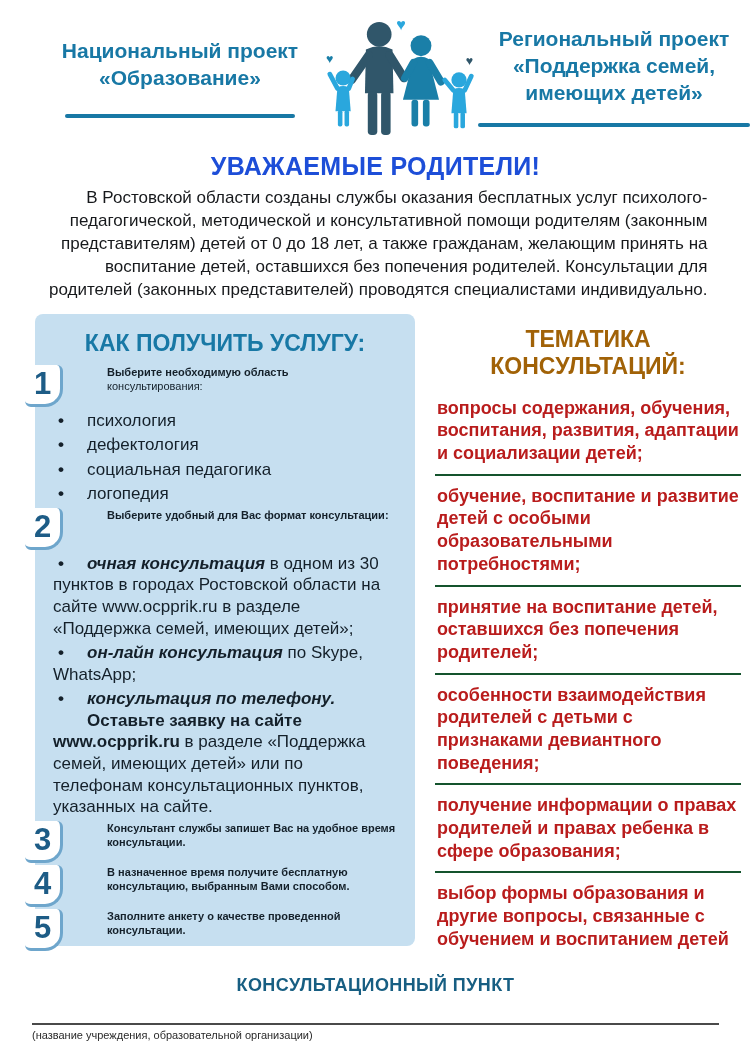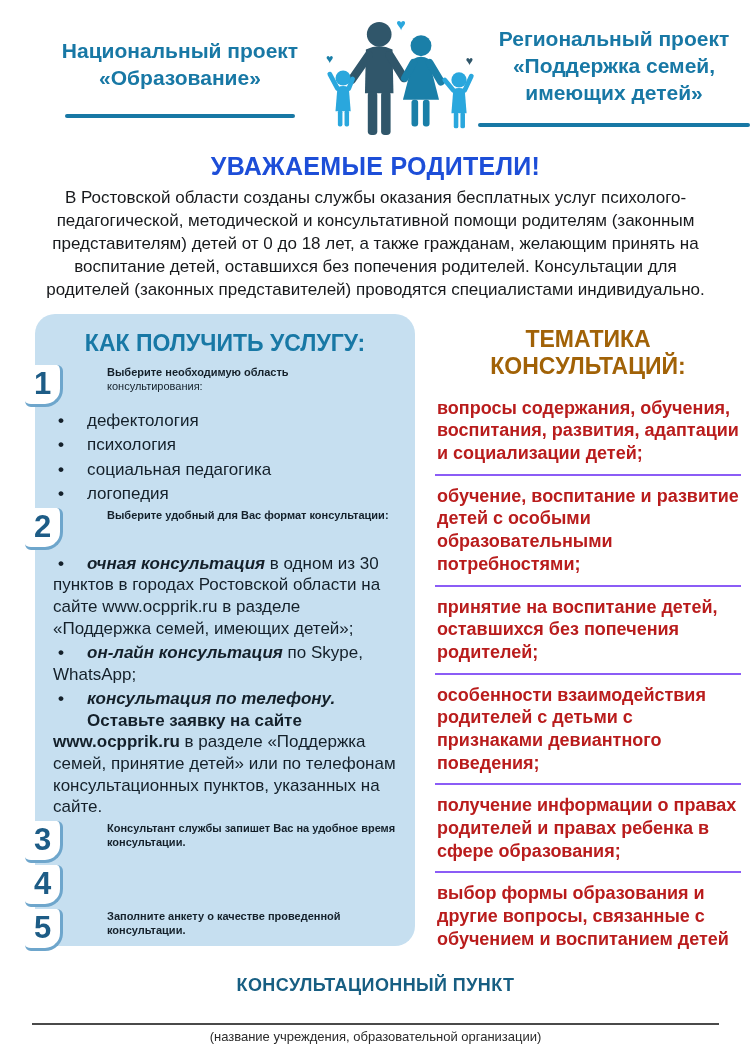--- a/index.html
+++ b/index.html
@@ -14,25 +14,25 @@
   .hdr-block { text-align:center; }
   .hdr-left  { padding-top:24px; }
   .hdr-right { padding-top:12px; }
   .hdr-title { font-size:21px; font-weight:bold; color:#1878a5; line-height:1.28; }
   .hdr-underline { height:4px; background:#1878a5; border-radius:2px; margin:16px auto 0; }
   .hdr-left  .hdr-underline { width:230px; margin-top:22px; }
   .hdr-right .hdr-underline { width:272px; }
   .hdr-icon { display:flex; justify-content:center; align-items:flex-start; }
   
   .intro-title { text-align:center; font-size:25px; font-weight:bold; color:#1d4ed8; margin-top:10px; letter-spacing:0.3px; }
-  .intro-text { width:664px; margin:5px auto 0; text-align:center; font-size:17px; line-height:1.36; color:#17191c; }
+  .intro-text { width:664px; margin:5px auto 0; text-align:right; font-size:17px; line-height:1.36; color:#17191c; }
   
   .columns { display:flex; margin-top:12px; padding:0 8px 0 35px; gap:14px; }
   .panel {
-    width:380px; flex:none; background:#c6dff0; border-radius:20px;
+    width:380px; flex:none; background:#c6dff0; border-radius:8px;
     padding:12px 18px 8px 18px; height:632px;
   }
   .howto-title { text-align:center; font-size:23px; font-weight:bold; color:#1878a5; margin:4px 0 8px; }
   .step-row { display:flex; align-items:flex-start; margin:2px 0 2px -28px; }
   .step-badge {
     width:38px; height:42px; flex:none; background:#ffffff;
     border-radius:6px 6px 18px 6px;
     border-right:3px solid #6ea6cc; border-bottom:3px solid #6ea6cc;
     color:#1d5c86; font-size:31px; font-weight:bold; line-height:38px;
     text-align:center; margin-right:9px;
@@ -41,26 +41,26 @@
   .seg-b  { font-weight:bold; }
   .seg-bi { font-weight:bold; font-style:italic; }
   .indent { display:inline-block; width:34px; }
   .step-bullets { margin:2px 0; }
   .bullet-par { font-size:17px; line-height:1.27; margin:3px 0; color:#14202a; }
   .dot { display:inline-block; width:34px; padding-left:5px; font-weight:bold; }
   
   .topics { flex:1; padding:2px 2px 0 6px; }
   .topics-title { width:260px; margin:10px auto 8px; text-align:center; font-size:23px; font-weight:bold; color:#a16207; line-height:1.18; }
   .topic-item { font-size:18px; font-weight:bold; color:#b91c1c; line-height:1.26; padding:9px 2px; }
-  .topic-item + .topic-item { border-top:2px solid #8b5cf6; }
+  .topic-item + .topic-item { border-top:2px solid #14532d; }
   
   .consult { padding:0 32px; }
   .consult-title { text-align:center; font-size:18px; font-weight:bold; color:#175e82; margin-top:16px; letter-spacing:0.4px; }
   .org-line { border-bottom:2px solid #4a4a4a; margin-top:27px; }
-  .org-caption { text-align:center; font-size:13px; color:#2a2a2a; margin-top:4px; }
+  .org-caption { text-align:left; font-size:11px; color:#2a2a2a; margin-top:4px; }
 </style>
 </head>
 <body>
 
 <div class="page">
 
   <div class="header">
     <div class="hdr-block hdr-left">
       <div class="hdr-title">Национальный проект «Образование»</div>
       <div class="hdr-underline"></div>
@@ -120,40 +120,41 @@
 
   <div class="columns">
     <div class="panel">
       <div class="howto-title">КАК ПОЛУЧИТЬ УСЛУГУ:</div>
       <div id="steps-list">
           <div class="step-row">
             <div class="step-badge">1</div>
             <div class="step-text"><span class="seg-b">Выберите необходимую область</span><br><span class="seg-n">консультирования:</span></div>
           </div>
           <div class="step-bullets">
+            <div class="bullet-par"><span class="dot">•</span><span class="seg-n">психология</span></div>
             <div class="bullet-par"><span class="dot">•</span><span class="seg-n">дефектология</span></div>
-            <div class="bullet-par"><span class="dot">•</span><span class="seg-n">психология</span></div>
             <div class="bullet-par"><span class="dot">•</span><span class="seg-n">социальная педагогика</span></div>
             <div class="bullet-par"><span class="dot">•</span><span class="seg-n">логопедия</span></div>
           </div>
           <div class="step-row">
             <div class="step-badge">2</div>
             <div class="step-text"><span class="seg-b">Выберите удобный для Вас формат консультации:</span></div>
           </div>
           <div class="step-bullets">
             <div class="bullet-par"><span class="dot">•</span><span class="seg-bi">очная консультация</span><span class="seg-n"> в одном из 30 пунктов в городах Ростовской области на сайте www.ocpprik.ru в разделе «Поддержка семей, имеющих детей»;</span></div>
             <div class="bullet-par"><span class="dot">•</span><span class="seg-bi">он-лайн консультация</span><span class="seg-n"> по Skype, WhatsApp;</span></div>
-            <div class="bullet-par"><span class="dot">•</span><span class="seg-bi">консультация по телефону.</span><br><span class="indent"></span><span class="seg-b">Оставьте заявку на сайте</span><br><span class="seg-b">www.ocpprik.ru</span><span class="seg-n"> в разделе «Поддержка семей, принятие детей» или по телефонам консультационных пунктов, указанных на сайте.</span></div>
+            <div class="bullet-par"><span class="dot">•</span><span class="seg-bi">консультация по телефону.</span><br><span class="indent"></span><span class="seg-b">Оставьте заявку на сайте</span><br><span class="seg-b">www.ocpprik.ru</span><span class="seg-n"> в разделе «Поддержка семей, имеющих детей» или по телефонам консультационных пунктов, указанных на сайте.</span></div>
           </div>
           <div class="step-row">
             <div class="step-badge">3</div>
             <div class="step-text"><span class="seg-b">Консультант службы запишет Вас на удобное время консультации.</span></div>
           </div>
           <div class="step-row">
             <div class="step-badge">4</div>
+            <div class="step-text"><span class="seg-b">В назначенное время получите бесплатную консультацию, выбранным Вами способом.</span></div>
           </div>
           <div class="step-row">
             <div class="step-badge">5</div>
             <div class="step-text"><span class="seg-b">Заполните анкету о качестве проведенной консультации.</span></div>
           </div>
         </div>
     </div>
     <div class="topics">
       <div class="topics-title">ТЕМАТИКА КОНСУЛЬТАЦИЙ:</div>
       <div id="topics-list">

